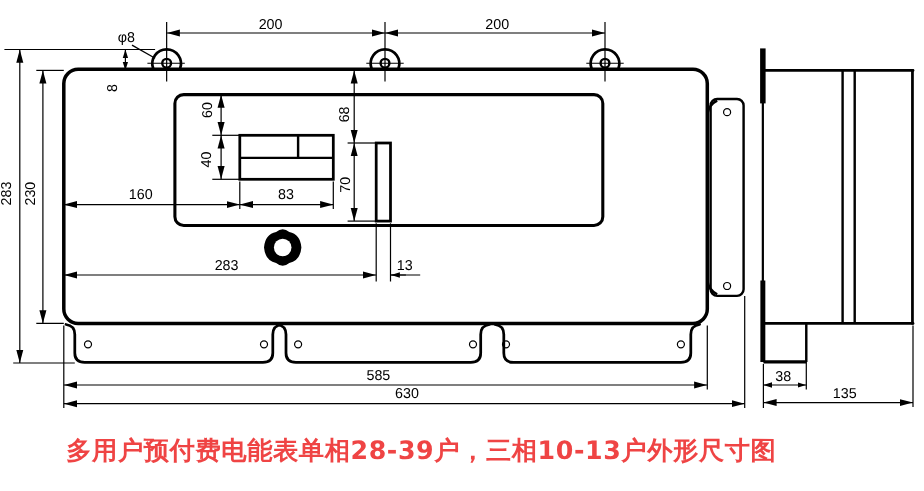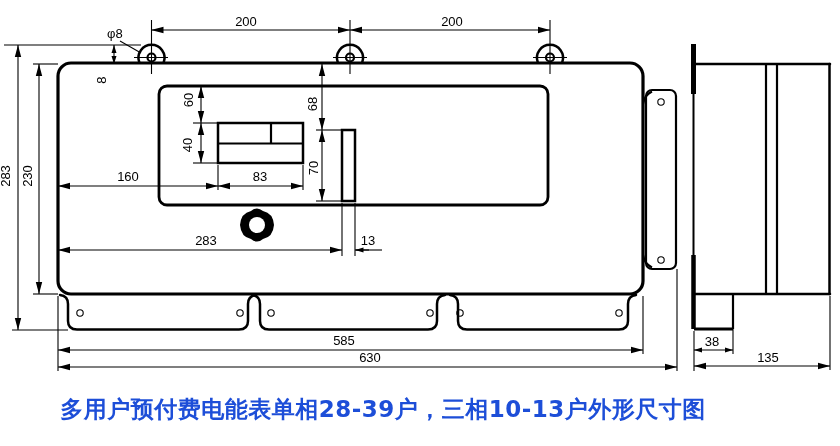--- a/index.html
+++ b/index.html
@@ -7,21 +7,21 @@
           font-family:"Liberation Sans", sans-serif;}
   svg{position:absolute;left:0;top:0;}
   .thick{stroke:#000;stroke-width:3.2;fill:none;stroke-linecap:round;}
   .panel{stroke:#000;stroke-width:2.8;fill:none;}
   .mid{stroke:#000;stroke-width:2.5;fill:none;stroke-linecap:round;}
   .mid2{stroke:#000;stroke-width:2.2;fill:none;}
   .thin{stroke:#000;stroke-width:1.1;fill:none;}
   .dimtxt{font:13px "Liberation Sans", sans-serif;fill:#000;}
   #title-caption{position:absolute;top:394px;left:383px;transform:translateX(-50%);
     white-space:nowrap;font-family:"DejaVu Sans", sans-serif;font-weight:bold;
-    font-size:23px;color:#1d4ed8;letter-spacing:0.5px;}
+    font-size:23px;color:#ef4444;letter-spacing:0.5px;}
 </style>
 </head>
 <body>
 
 <div id="canvas">
 <svg width="840" height="446" viewBox="0 0 840 446">
   <defs>
     <marker id="mE" viewBox="0 0 12 8" refX="12" refY="4" markerWidth="12" markerHeight="8" orient="auto" markerUnits="userSpaceOnUse">
           <path d="M0,0.8 L12,4 L0,7.2 Z" fill="#000"></path>
         </marker>

